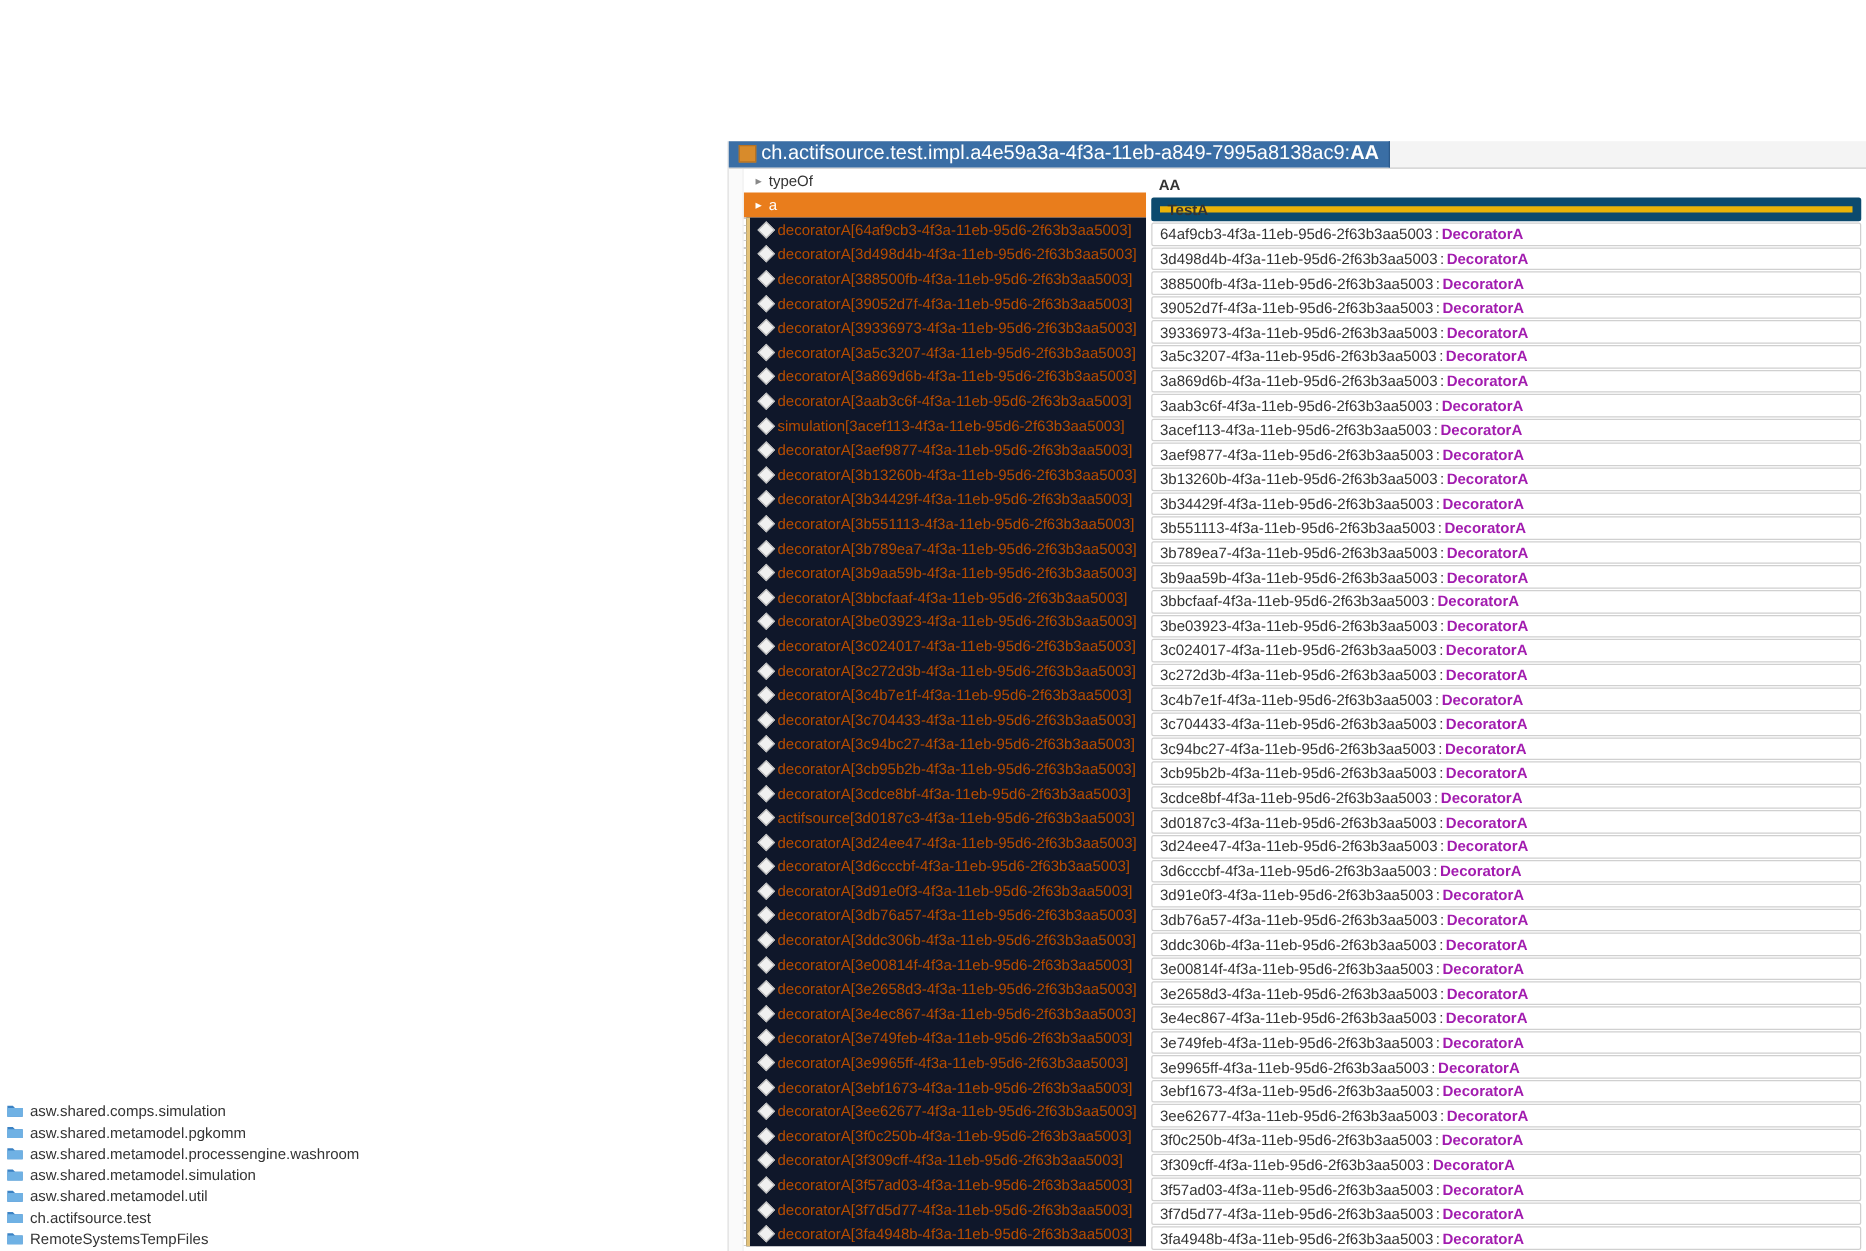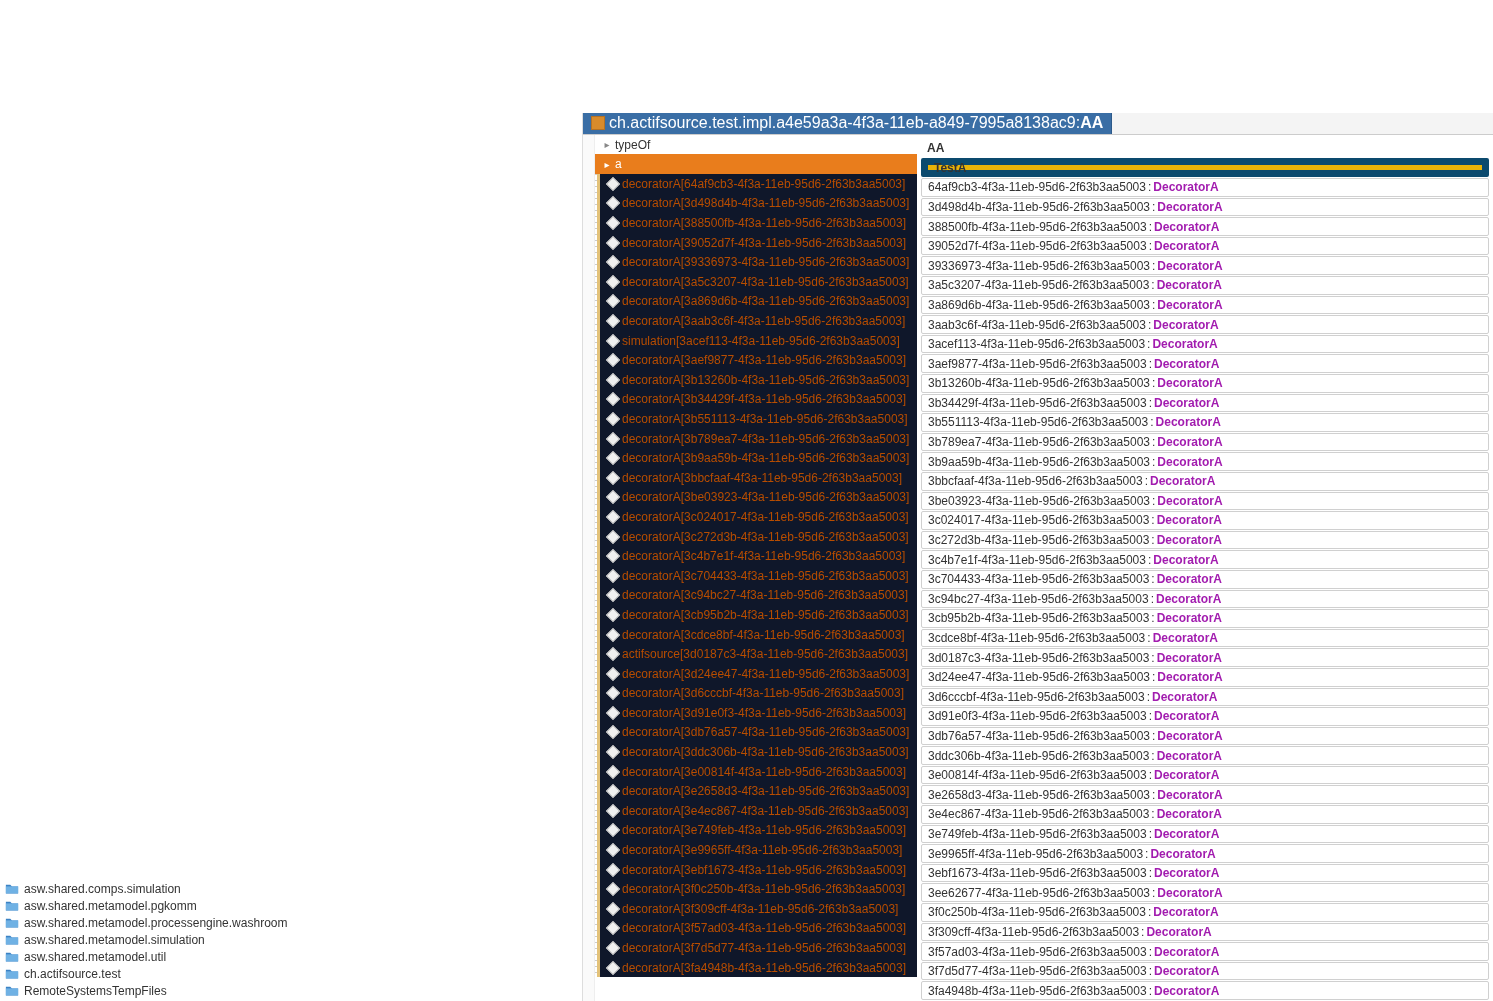--- a/index.html
+++ b/index.html
@@ -282,20 +282,24 @@
             <div class="row outline-child">
               <span class="diamond"></span>
               <span>decoratorA[3e9965ff-4f3a-11eb-95d6-2f63b3aa5003]</span>
             </div>
             <div class="row outline-child">
               <span class="diamond"></span>
               <span>decoratorA[3ebf1673-4f3a-11eb-95d6-2f63b3aa5003]</span>
             </div>
             <div class="row outline-child">
               <span class="diamond"></span>
+              <span>decoratorA[3ee62677-4f3a-11eb-95d6-2f63b3aa5003]</span>
+            </div>
+            <div class="row outline-child">
+              <span class="diamond"></span>
               <span>decoratorA[3f0c250b-4f3a-11eb-95d6-2f63b3aa5003]</span>
             </div>
             <div class="row outline-child">
               <span class="diamond"></span>
               <span>decoratorA[3f309cff-4f3a-11eb-95d6-2f63b3aa5003]</span>
             </div>
             <div class="row outline-child">
               <span class="diamond"></span>
               <span>decoratorA[3f57ad03-4f3a-11eb-95d6-2f63b3aa5003]</span>
             </div>

